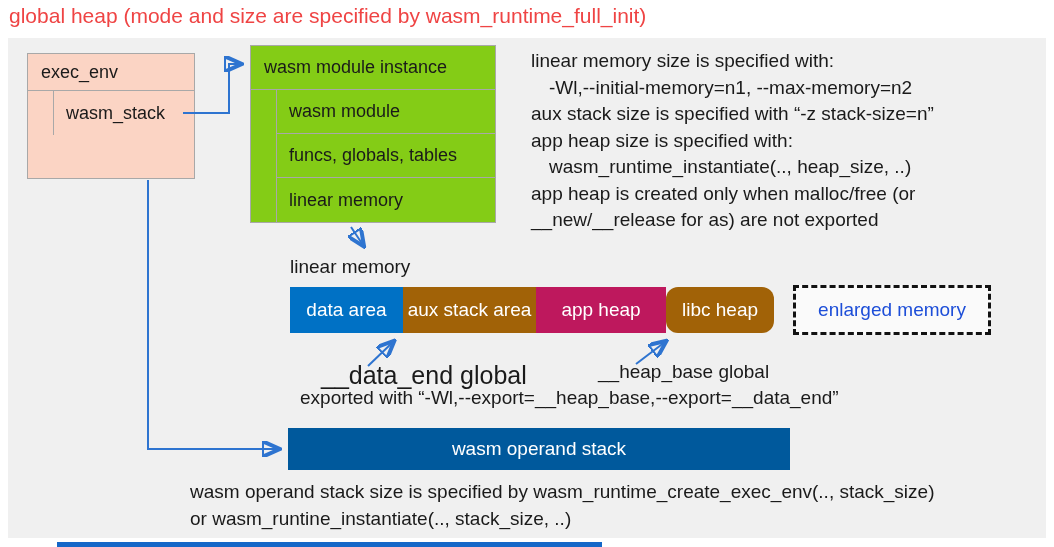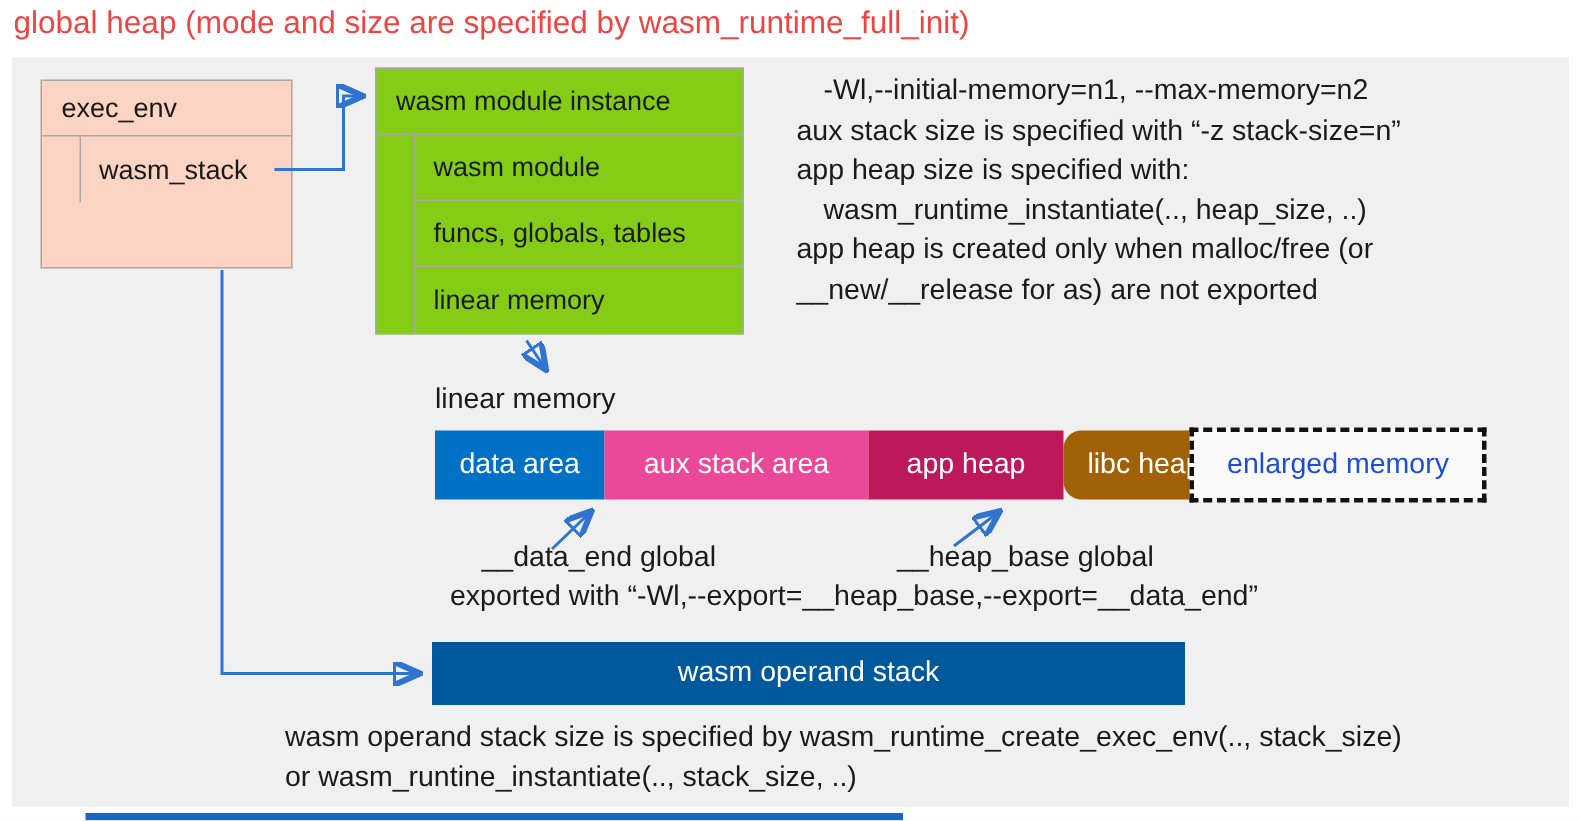--- a/index.html
+++ b/index.html
@@ -23,28 +23,28 @@
   .inst .box-header{height:44px;}
   .inst .box-row{height:44px;}
 
   .notes{position:absolute;left:531px;top:48px;width:505px;font-size:19px;line-height:26.5px;}
   .notes .indent{padding-left:18px;}
 
   .lm-label{position:absolute;left:290px;top:256px;font-size:19px;}
   .lm-bar{position:absolute;left:290px;top:287px;height:46px;display:flex;}
   .seg{display:flex;align-items:center;justify-content:center;color:#ffffff;font-size:19px;}
   .seg-data{width:113px;background:#0071c5;}
-  .seg-aux{width:176px;background:#ec4899;}
+  .seg-aux{width:133px;background:#a16207;}
   .seg-app{width:130px;background:#be185d;}
   .seg-libc{width:108px;background:#a16207;border-radius:12px;}
   .enlarged{position:absolute;left:793px;top:285px;width:192px;height:44px;
             border:3px dashed #121212;background:#fafafa;color:#1d4ed8;
             display:flex;align-items:center;justify-content:center;font-size:19px;}
 
-  .lbl-dataend{position:absolute;left:321px;top:361px;font-size:19px;}
+  .lbl-dataend{position:absolute;left:321px;top:361px;font-size:25px;}
   .lbl-heapbase{position:absolute;left:598px;top:361px;font-size:19px;}
   .lbl-exported{position:absolute;left:300px;top:387px;font-size:19px;}
 
   .opstack{position:absolute;left:288px;top:428px;width:502px;height:42px;background:#00599c;
            color:#ffffff;display:flex;align-items:center;justify-content:center;font-size:19px;}
 
   .footer{position:absolute;left:190px;top:478px;font-size:19px;line-height:27px;}
 
   .bottom-strip{position:absolute;left:57px;top:542px;width:545px;height:5px;background:#1467c8;}
 
@@ -66,20 +66,21 @@
   </div>
 
   <div class="box inst">
     <div class="box-header">wasm module instance</div>
     <div class="box-row">wasm module</div>
     <div class="box-row">funcs, globals, tables</div>
     <div class="box-row">linear memory</div>
   </div>
 
   <div class="notes">
+    <div>linear memory size is specified with:</div>
     <div class="indent">-Wl,--initial-memory=n1, --max-memory=n2</div>
     <div>aux stack size is specified with “-z stack-size=n”</div>
     <div>app heap size is specified with:</div>
     <div class="indent">wasm_runtime_instantiate(.., heap_size, ..)</div>
     <div>app heap is created only when malloc/free (or</div>
     <div>__new/__release for as) are not exported</div>
   </div>
 
   <div class="lm-label">linear memory</div>
   <div class="lm-bar">

